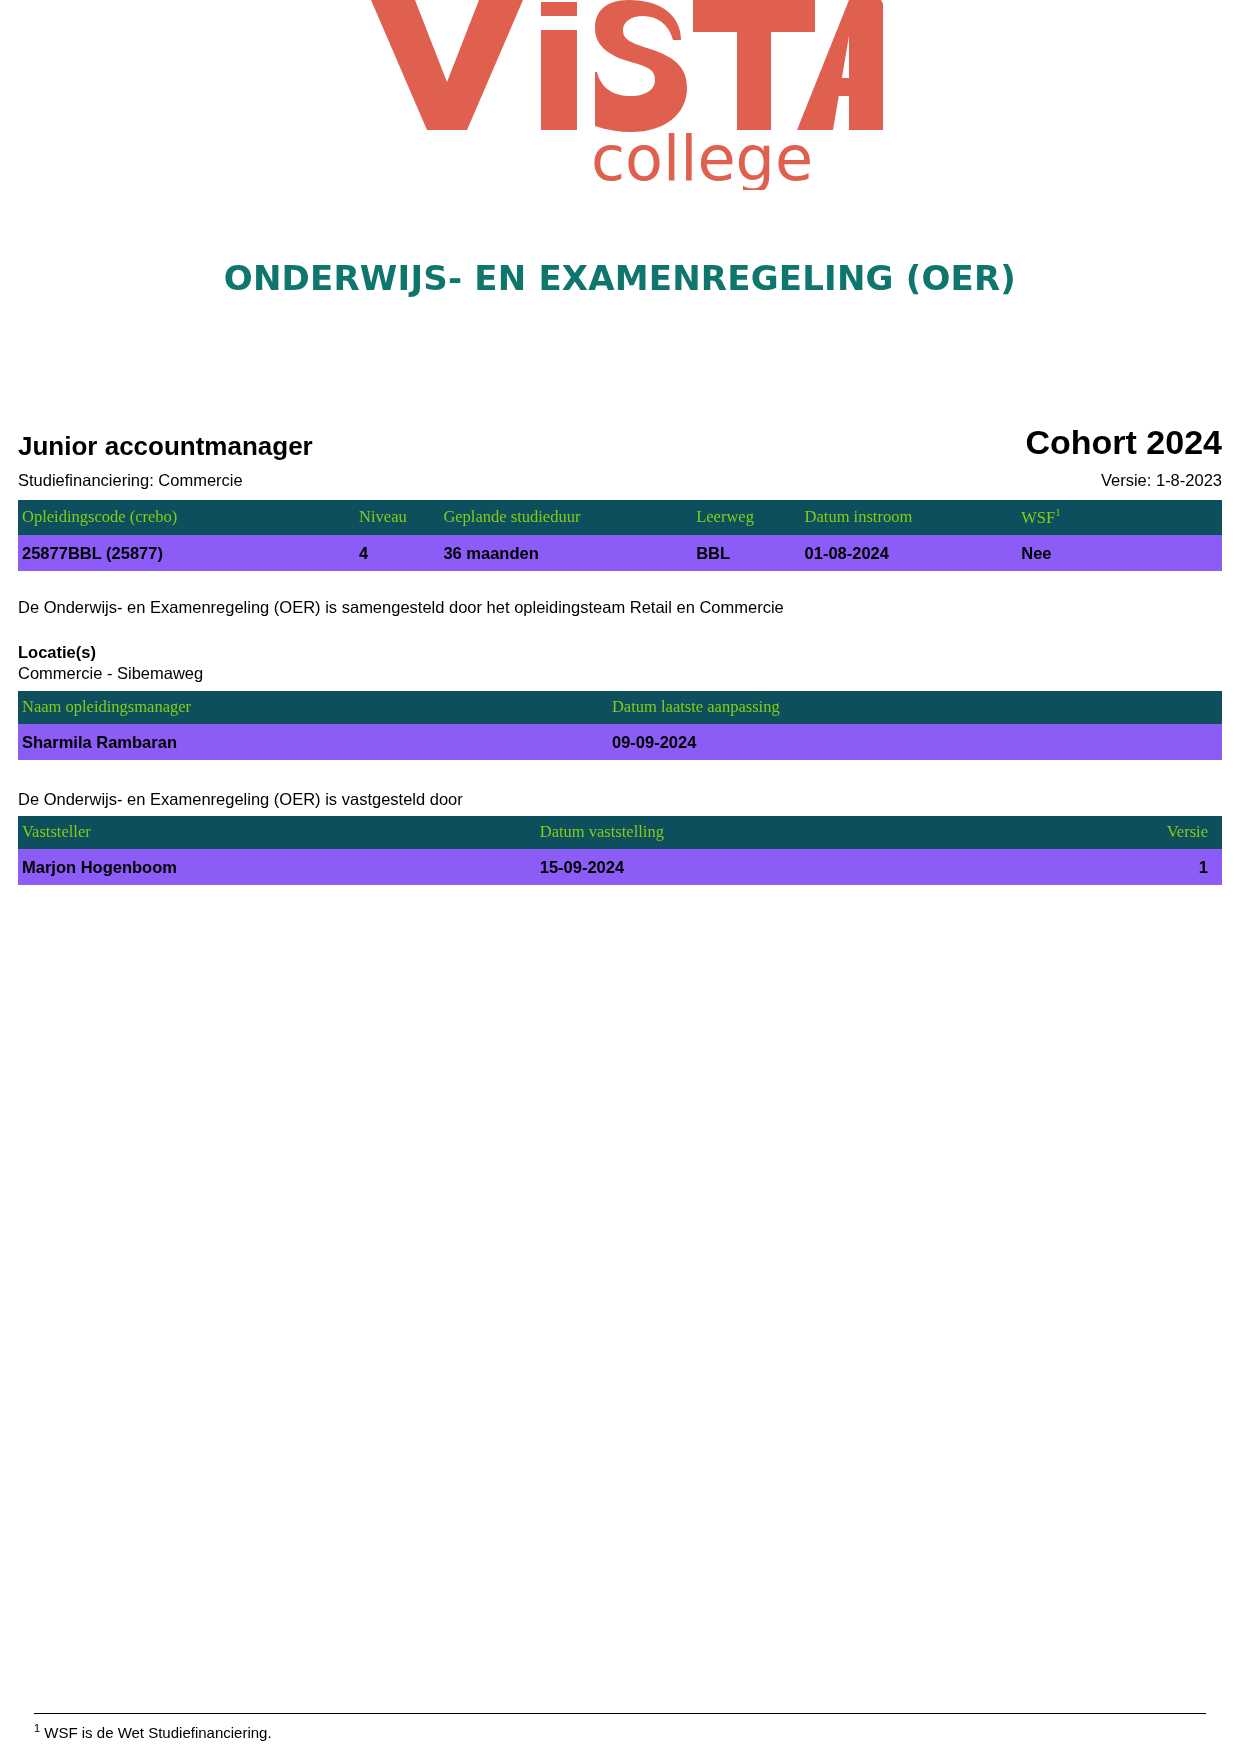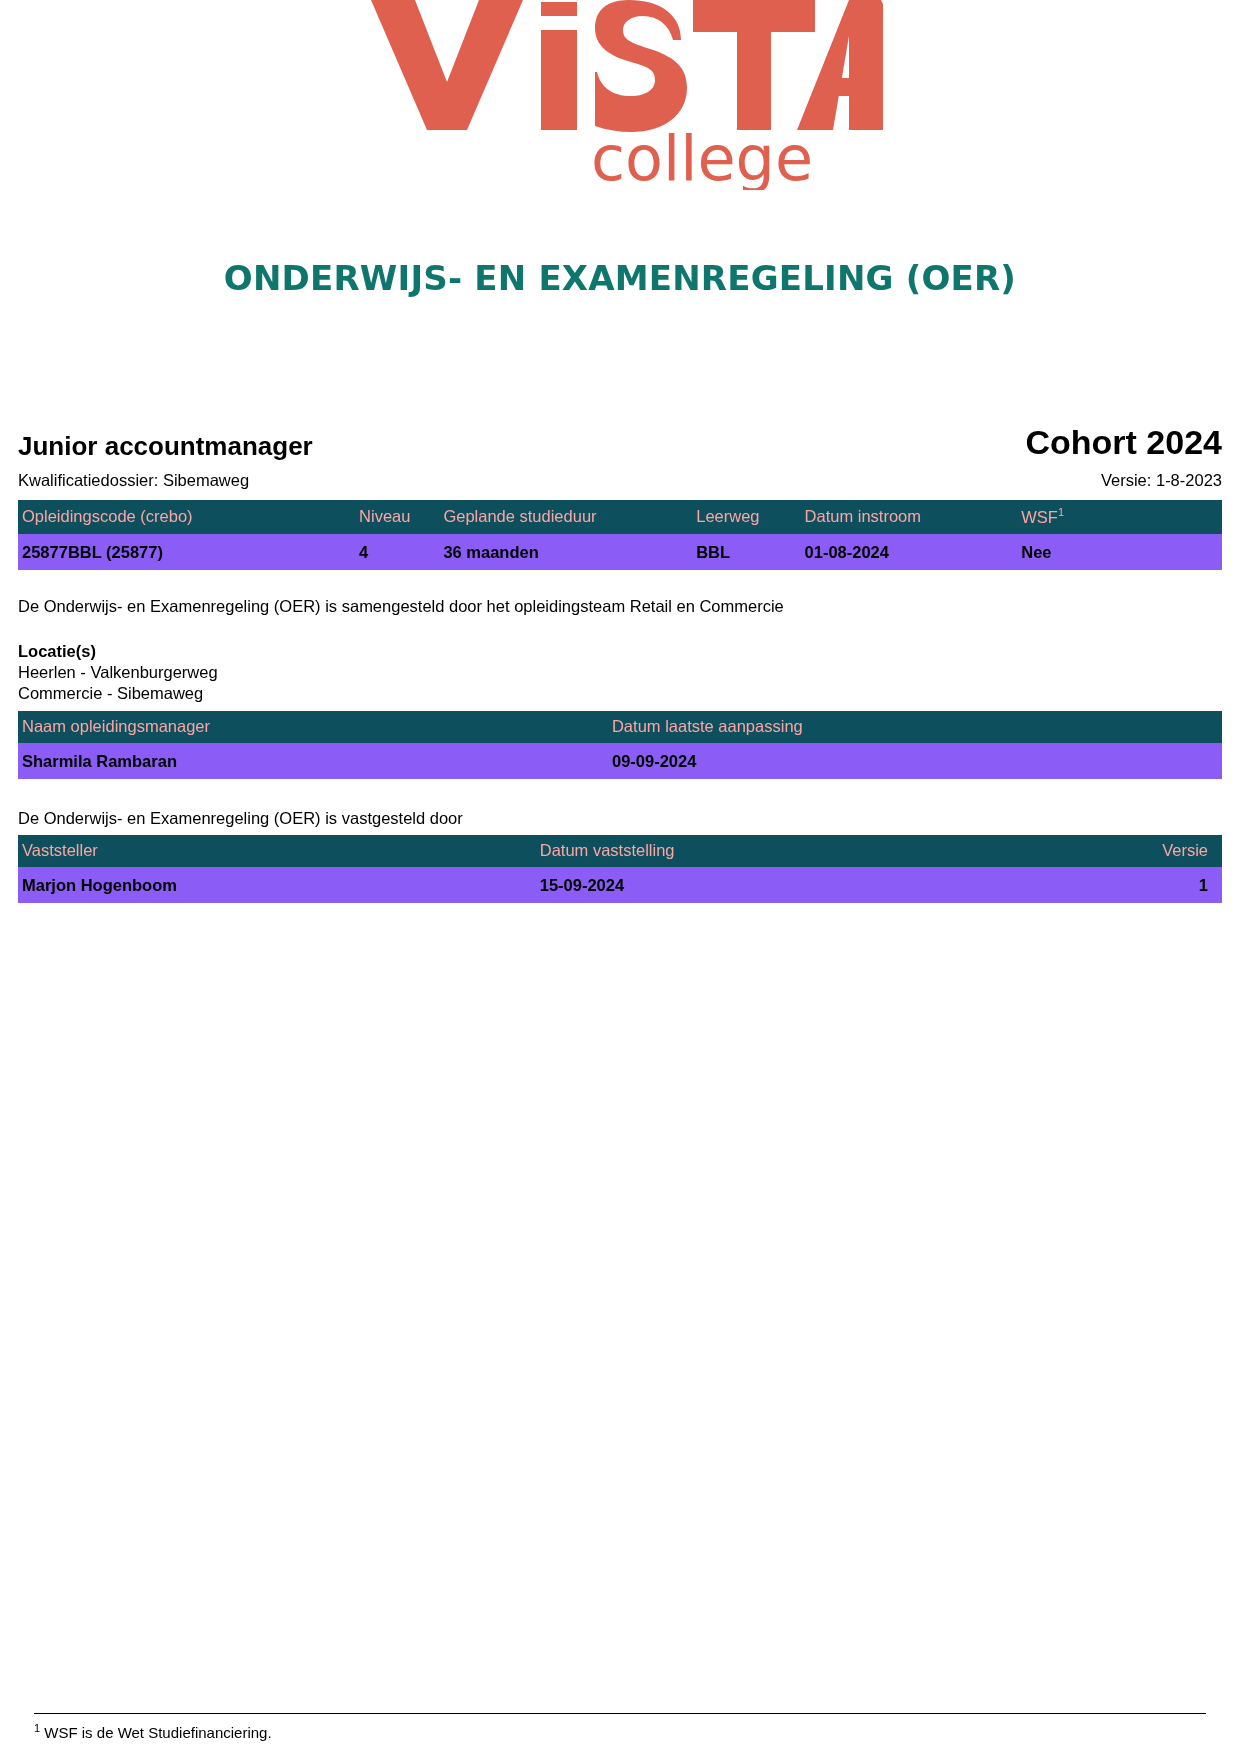--- a/index.html
+++ b/index.html
@@ -71,25 +71,26 @@
   }
 
   
   table.data {
     width: 100%;
     border-collapse: collapse;
     font-size: 16.5px;
   }
   table.data thead th {
     background: #0d4f5c;
-    color: #fca5a5;
+    color: #84cc16;
     font-weight: normal;
     text-align: left;
     padding: 6px 4px 7px 4px;
     vertical-align: middle;
+    font-family: Liberation Serif, serif;
   }
   table.data tbody td {
     padding: 9px 4px 8px 4px;
     vertical-align: top;
     background: #8b5cf6;
     font-weight: bold;
   }
   .tbl-main { margin-top: 10px; }
   .tbl-mgr  { margin-top: 8px; }
   .tbl-vast { margin-top: 7px; }
@@ -161,21 +162,21 @@
     </svg>
   </div>
 
   <div class="doc-title">ONDERWIJS- EN EXAMENREGELING (OER)</div>
 
   <div class="head-row">
     <div class="prog-name">Junior accountmanager</div>
     <div class="cohort">Cohort 2024</div>
   </div>
   <div class="sub-row">
-    <div>Kwalificatiedossier: Sibemaweg</div>
+    <div>Studiefinanciering: Commercie</div>
     <div>Versie: 1-8-2023</div>
   </div>
 
   <table class="data tbl-main">
     <thead>
       <tr>
         <th style="width:28%;padding-left:4px;">Opleidingscode (crebo)</th>
         <th style="width:7%;">Niveau</th>
         <th style="width:21%;">Geplande studieduur</th>
         <th style="width:9%;">Leerweg</th>
@@ -191,21 +192,20 @@
         <td>BBL</td>
         <td>01-08-2024</td>
         <td>Nee</td>
       </tr>
     </tbody>
   </table>
 
   <div class="para">De Onderwijs- en Examenregeling (OER) is samengesteld door het opleidingsteam Retail en Commercie</div>
 
   <div class="loc-head">Locatie(s)</div>
-  <div class="loc-line">Heerlen - Valkenburgerweg</div>
   <div class="loc-line">Commercie - Sibemaweg</div>
 
   <table class="data tbl-mgr">
     <thead>
       <tr>
         <th style="width:49%;padding-left:4px;">Naam opleidingsmanager</th>
         <th style="width:51%;">Datum laatste aanpassing</th>
       </tr>
     </thead>
     <tbody>

